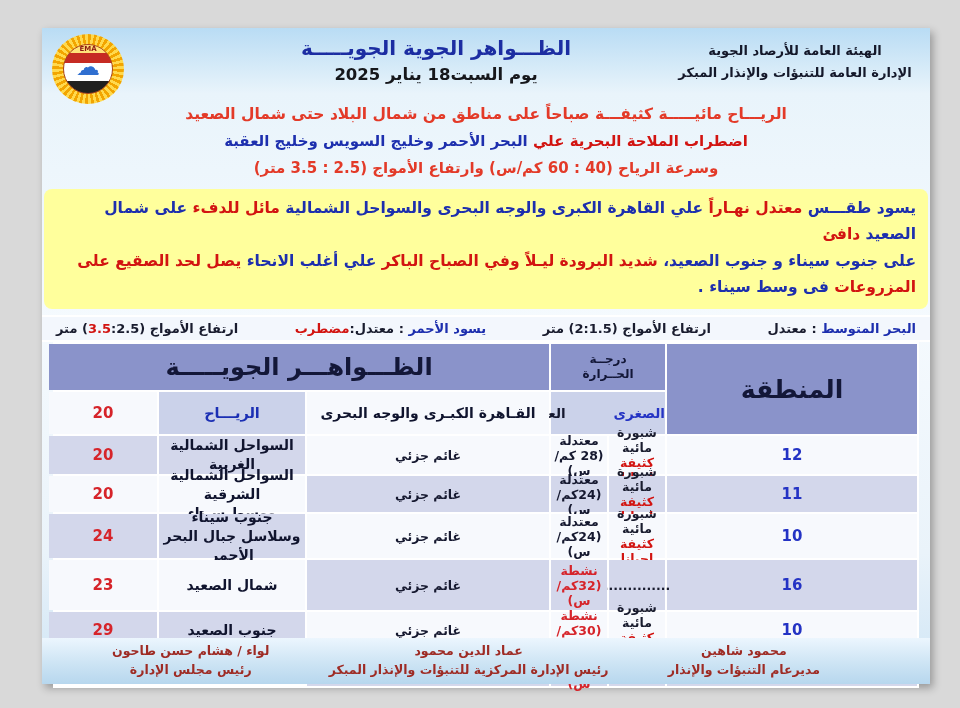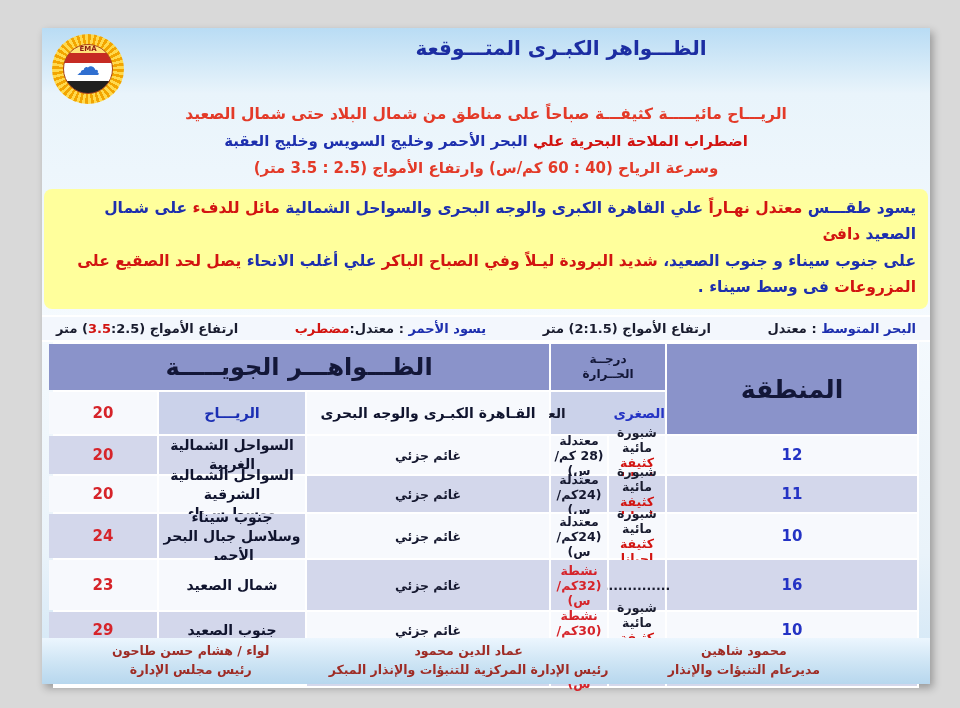--- a/index.html
+++ b/index.html
@@ -90,22 +90,27 @@
     padding:0 110px 0 70px;
   }
   .sig{text-align:center;font-size:12.5px;color:#9e2b24;line-height:1.5;}
 </style>
 </head>
 <body>
 
 <div class="doc">
 
   <div class="hdr">
+    <div class="org">
+      <div>الهيئة العامة للأرصاد الجوية</div>
+      <div>الإدارة العامة للتنبؤات والإنذار المبكر</div>
+    </div>
     <div class="title-wrap">
-      <div class="title">الظـــواهر الكبـرى المتـــوقعة</div>
+      <div class="title">الظـــواهر الجوية الجويـــــة</div>
+      <div class="date">يوم السبت18 يناير 2025</div>
     </div>
     <div class="logo-wrap">
       <div class="sun">
         <div class="emblem">
           <span class="ema">EMA</span>
           <span class="cloud">☁</span>
         </div>
       </div>
     </div>
   </div>

